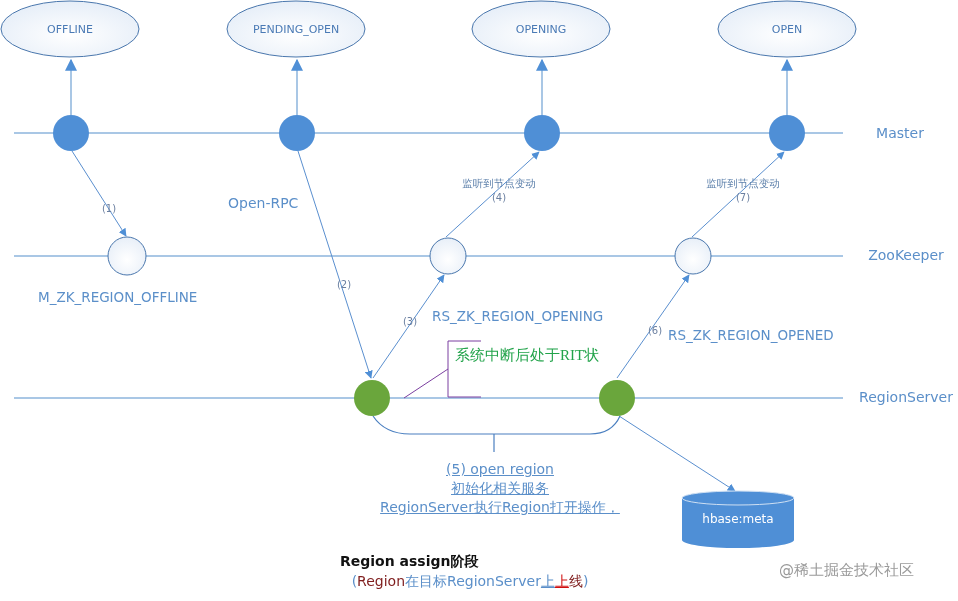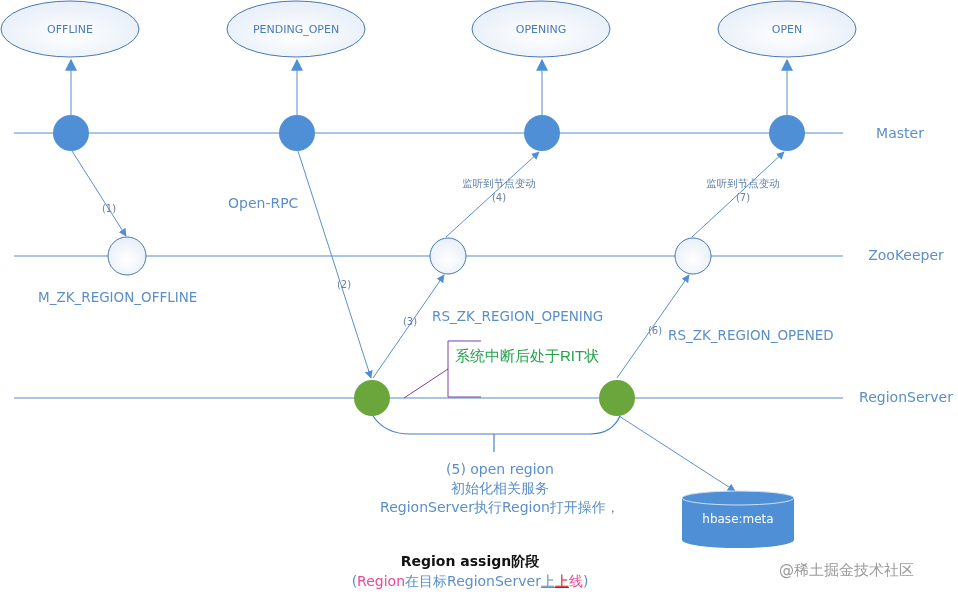--- a/index.html
+++ b/index.html
@@ -6,30 +6,30 @@
   body { width: 958px; height: 601px; position: relative; overflow: hidden;
          font-family: "Liberation Sans", "DejaVu Sans", sans-serif; }
   svg#diagram { position: absolute; left: 0; top: 0; }
   .state-text { font-size: 11px; fill: #4a7ab5; font-family: "DejaVu Sans", sans-serif; }
   .lane-label { font-size: 14px; fill: #5b8fc9; font-family: "DejaVu Sans", sans-serif; }
   .zk-label { font-size: 13.5px; fill: #5b8fc9; font-family: "DejaVu Sans", sans-serif; }
   .step-label { font-size: 10px; fill: #6a7fa0; font-family: "DejaVu Sans", sans-serif; }
   .listen-label { font-size: 10.5px; fill: #5b7faa; font-family: "DejaVu Sans", sans-serif; }
   .rpc-label { font-size: 14px; fill: #5b8fc9; font-family: "DejaVu Sans", sans-serif; }
   .note { position: absolute; left: 455px; top: 344px; font-size: 15px; line-height: 23px;
-          font-family: Liberation Sans, sans-serif; white-space: nowrap; }
+          font-family: Liberation Serif, serif; white-space: nowrap; }
   .note .green { color: #22a34a; }
   .note .red { color: #e8151b; }
   .open-desc { position: absolute; left: 340px; top: 460px; width: 320px; text-align: center;
-               font-size: 14px; line-height: 19px; color: #5b8fc9; font-family: "DejaVu Sans", sans-serif; }
-  .footer-title { position: absolute; left: 340px; top: 553px; width: 260px; text-align: center;
+               font-size: 14px; line-height: 19px; color: #5b8fc9; font-family: "DejaVu Sans", sans-serif; text-decoration: underline; }
+  .footer-title { position: absolute; left: 340px; top: 553px; width: 260px; 
                   font-weight: bold; font-size: 14px; color: #111; font-family: "DejaVu Sans", sans-serif; }
   .footer-sub { position: absolute; left: 340px; top: 573px; width: 260px; text-align: center;
                 font-size: 14px; color: #5b8fc9; font-family: "DejaVu Sans", sans-serif; white-space: nowrap; }
-  .footer-sub .red { color: #ec4899; }
+  .footer-sub .red { color: #7f1d1d; }
   .footer-sub .darkred { color: #d01010; text-decoration: underline; }
   .footer-sub .blue-ul { text-decoration: underline; }
   .watermark { position: absolute; left: 779px; top: 561px; font-size: 15px; color: #9a9a9a;
                font-family: "DejaVu Sans", sans-serif; white-space: nowrap; }
   .db-text { font-size: 12px; fill: #ffffff; font-family: "DejaVu Sans", sans-serif; }
 </style>
 </head>
 <body>
 
 <svg id="diagram" width="958" height="601" viewBox="0 0 958 601">

